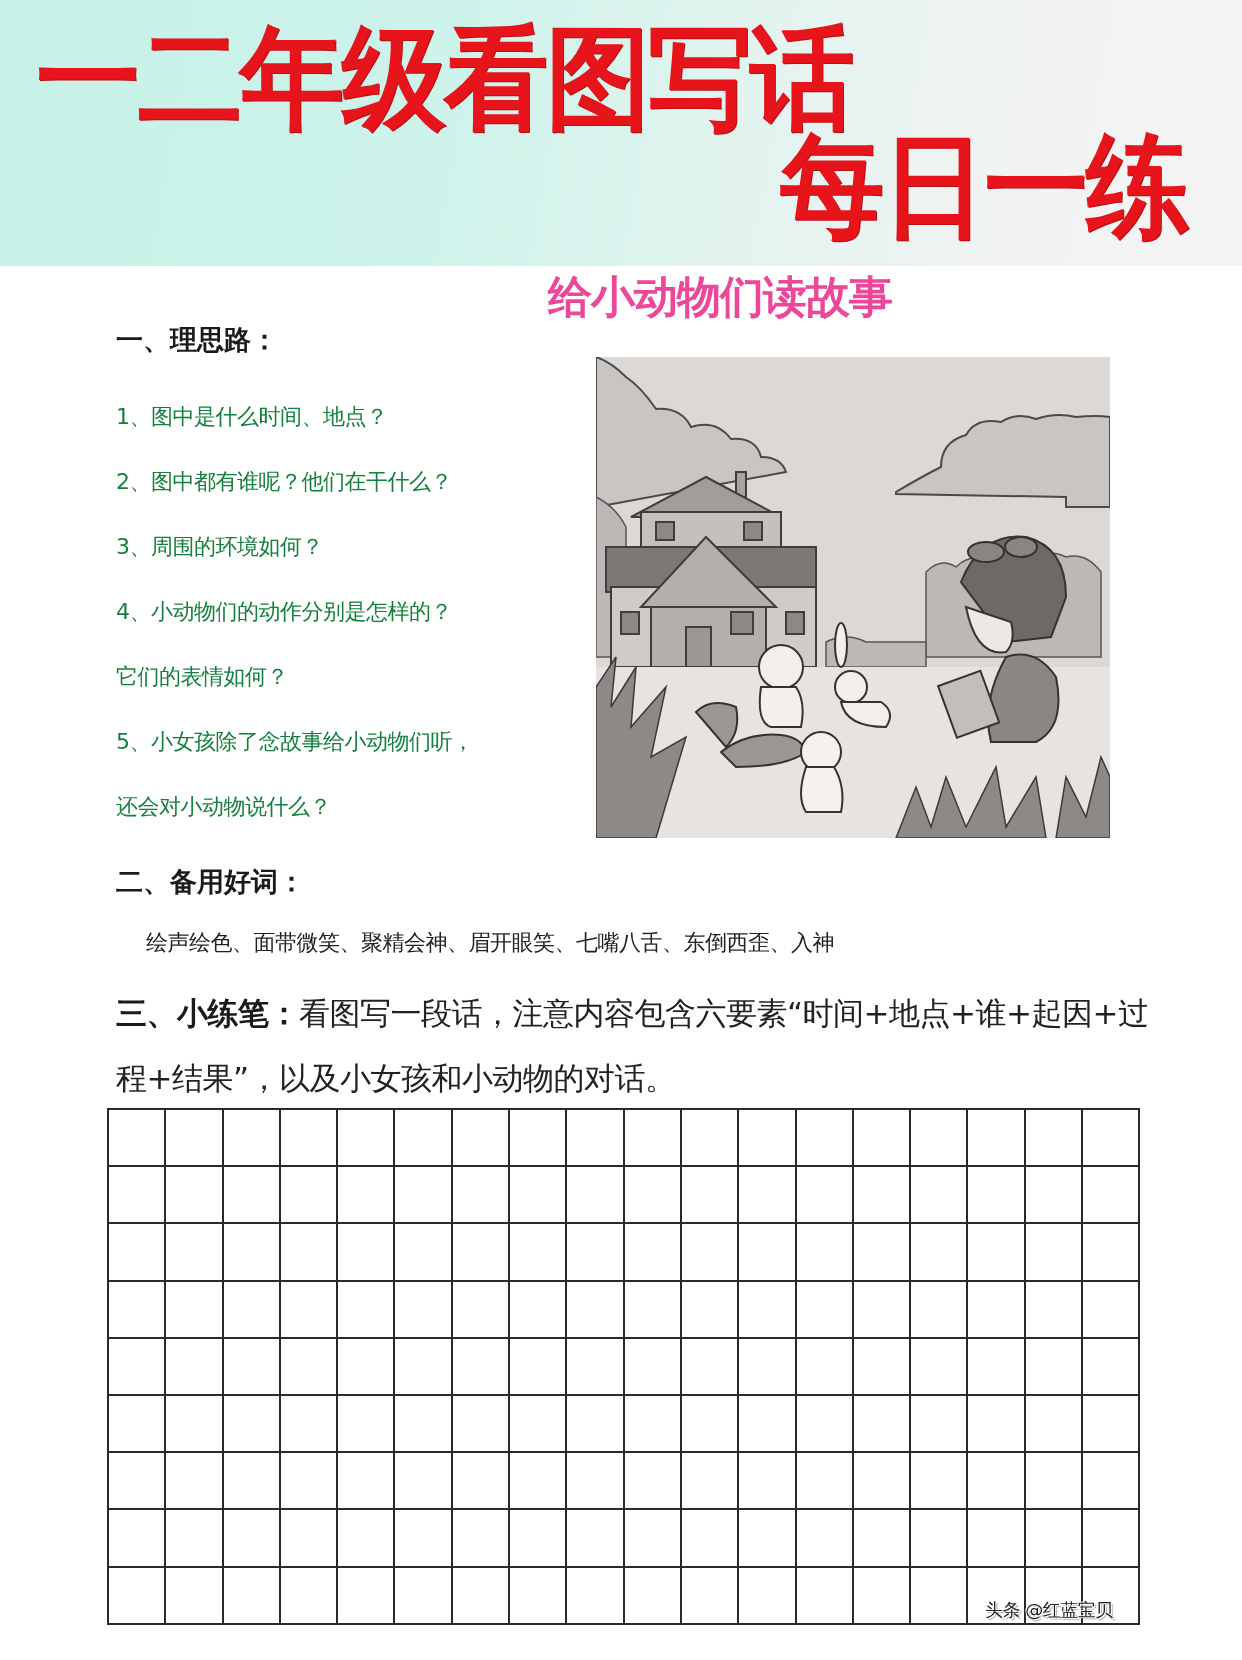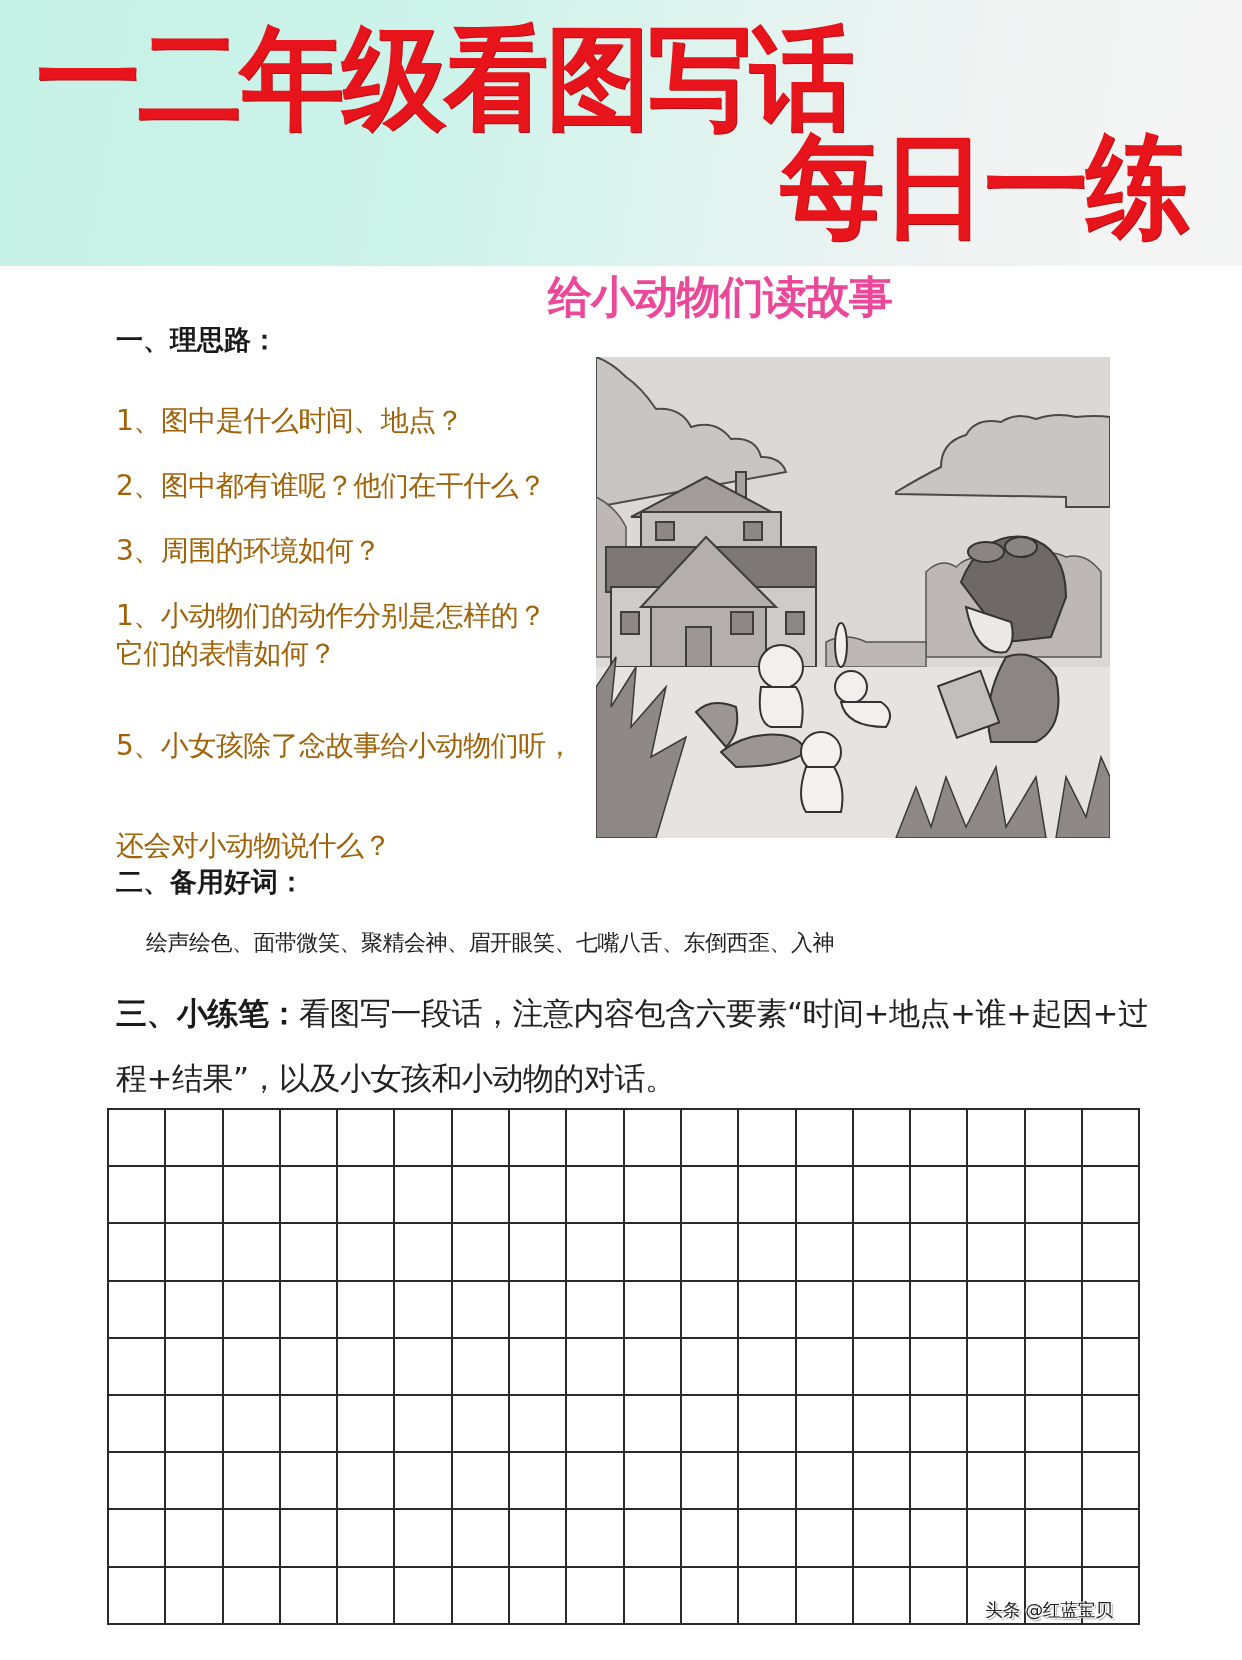--- a/index.html
+++ b/index.html
@@ -25,21 +25,21 @@
 
   .doc-title {
     position: absolute; left: 548px; top: 268px;
     font-size: 44px; font-weight: bold; color: #ec4899;
     letter-spacing: -1px;
   }
   .section-heading {
     position: absolute; left: 116px; font-size: 27px; font-weight: bold; color: #1a1a1a;
   }
   .q-line {
-    position: absolute; left: 116px; font-size: 28px; color: #a16207;
+    position: absolute; left: 116px; font-size: 22px; color: #15803d;
     letter-spacing: -0.5px;
   }
   .words-line {
     position: absolute; left: 146px; top: 928px; font-size: 22px; color: #222;
     letter-spacing: -0.5px;
   }
   .practice-line {
     position: absolute; left: 116px; font-size: 31px; color: #222; letter-spacing: -0.5px; text-align: right;
   }
   .practice-line b { font-weight: bold; color: #1a1a1a; }
@@ -72,24 +72,24 @@
   <div class="banner-line1">一二年级看图写话</div>
   <div class="banner-line2">每日一练</div>
 </div>
 
 <div class="doc-title">给小动物们读故事</div>
 
 <div class="section-heading" style="top:322px;">一、理思路：</div>
 <div class="q-line" style="top:402px;">1、图中是什么时间、地点？</div>
 <div class="q-line" style="top:467px;">2、图中都有谁呢？他们在干什么？</div>
 <div class="q-line" style="top:532px;">3、周围的环境如何？</div>
-<div class="q-line" style="top:597px;">1、小动物们的动作分别是怎样的？</div>
-<div class="q-line" style="top:635px;">它们的表情如何？</div>
+<div class="q-line" style="top:597px;">4、小动物们的动作分别是怎样的？</div>
+<div class="q-line" style="top:662px;">它们的表情如何？</div>
 <div class="q-line" style="top:727px;">5、小女孩除了念故事给小动物们听，</div>
-<div class="q-line" style="top:792px;margin-top:35px;">还会对小动物说什么？</div>
+<div class="q-line" style="top:792px;">还会对小动物说什么？</div>
 
 <div class="illustration">
   <svg width="514" height="481" viewBox="0 0 514 481" xmlns="http://www.w3.org/2000/svg">
     <rect width="514" height="481" fill="#dcd8d6"></rect>
 
     <g fill="#c9c5c3" stroke="#4a4a4a" stroke-width="2">
       <path d="M0,0 L0,150 L190,115 Q185,100 165,100 Q160,80 135,82 Q120,62 95,70 Q85,50 60,52 Q45,30 30,20 Q15,5 0,0 Z"></path>
       <path d="M300,135 Q325,120 345,110 Q345,85 370,78 Q380,60 405,65 Q420,55 440,62 Q460,55 480,60 Q500,58 514,60 L514,150 L470,150 L470,140 L300,137 Z"></path>
     </g>
 

